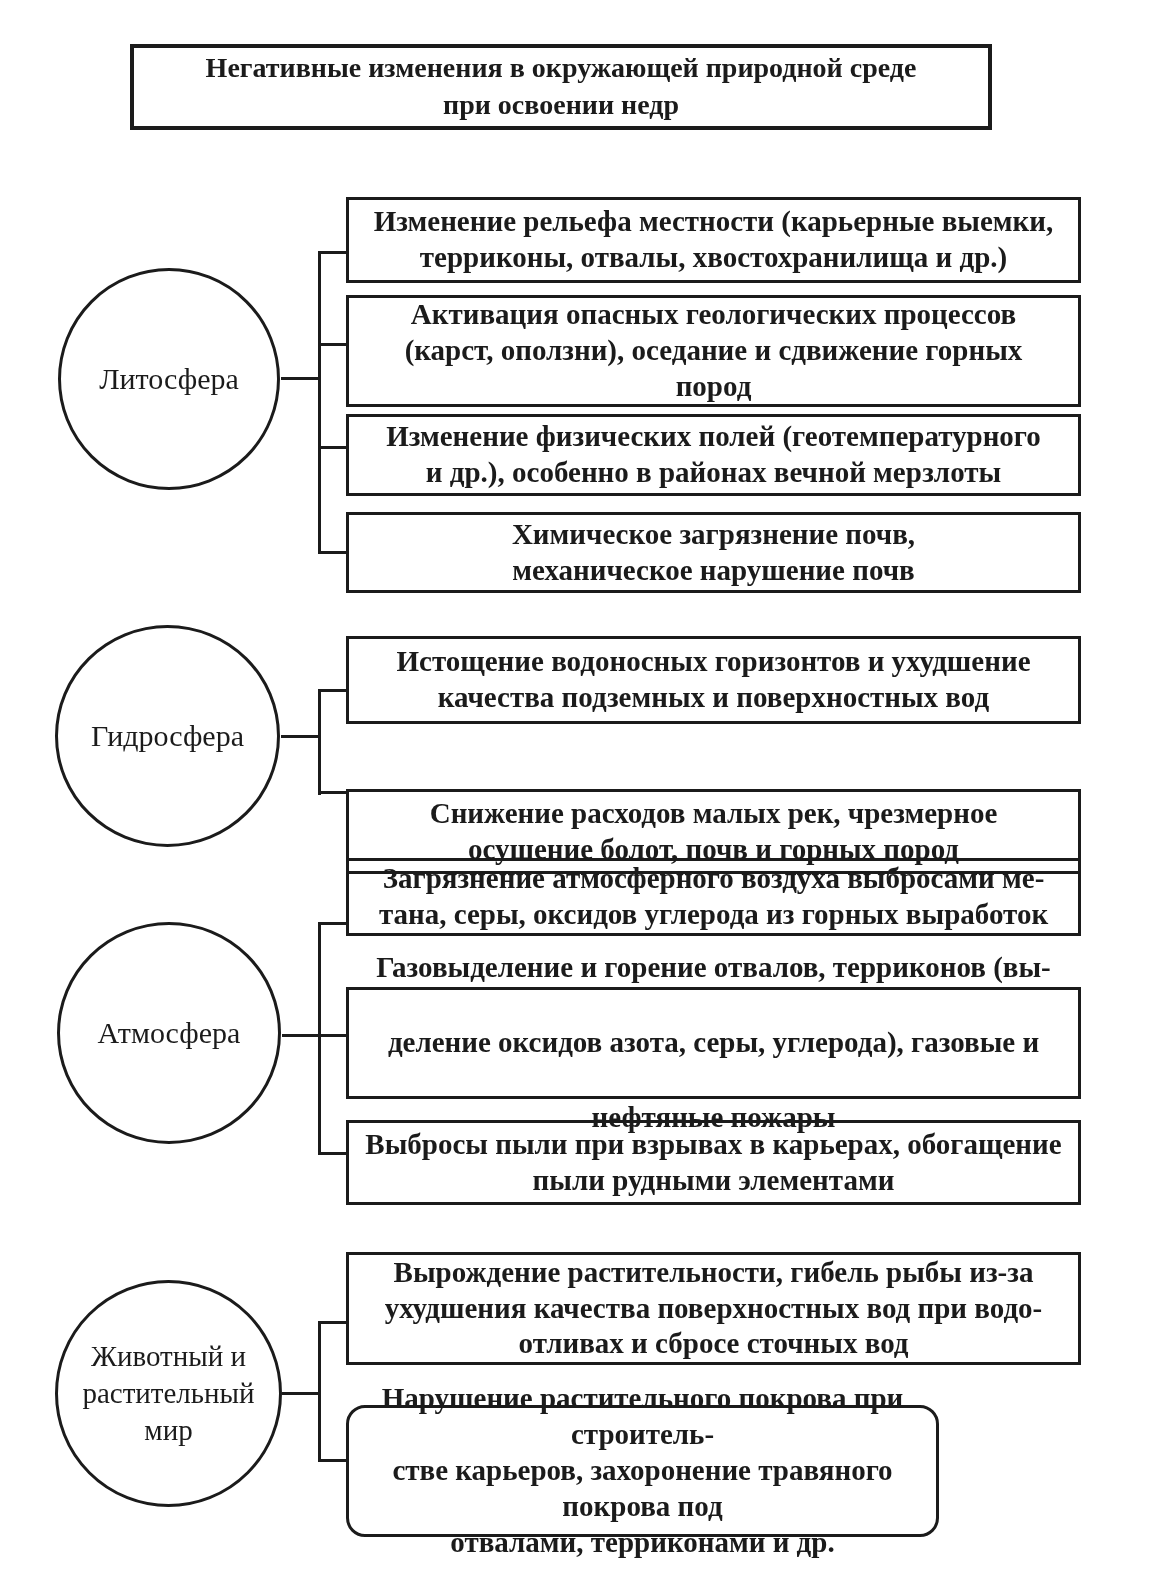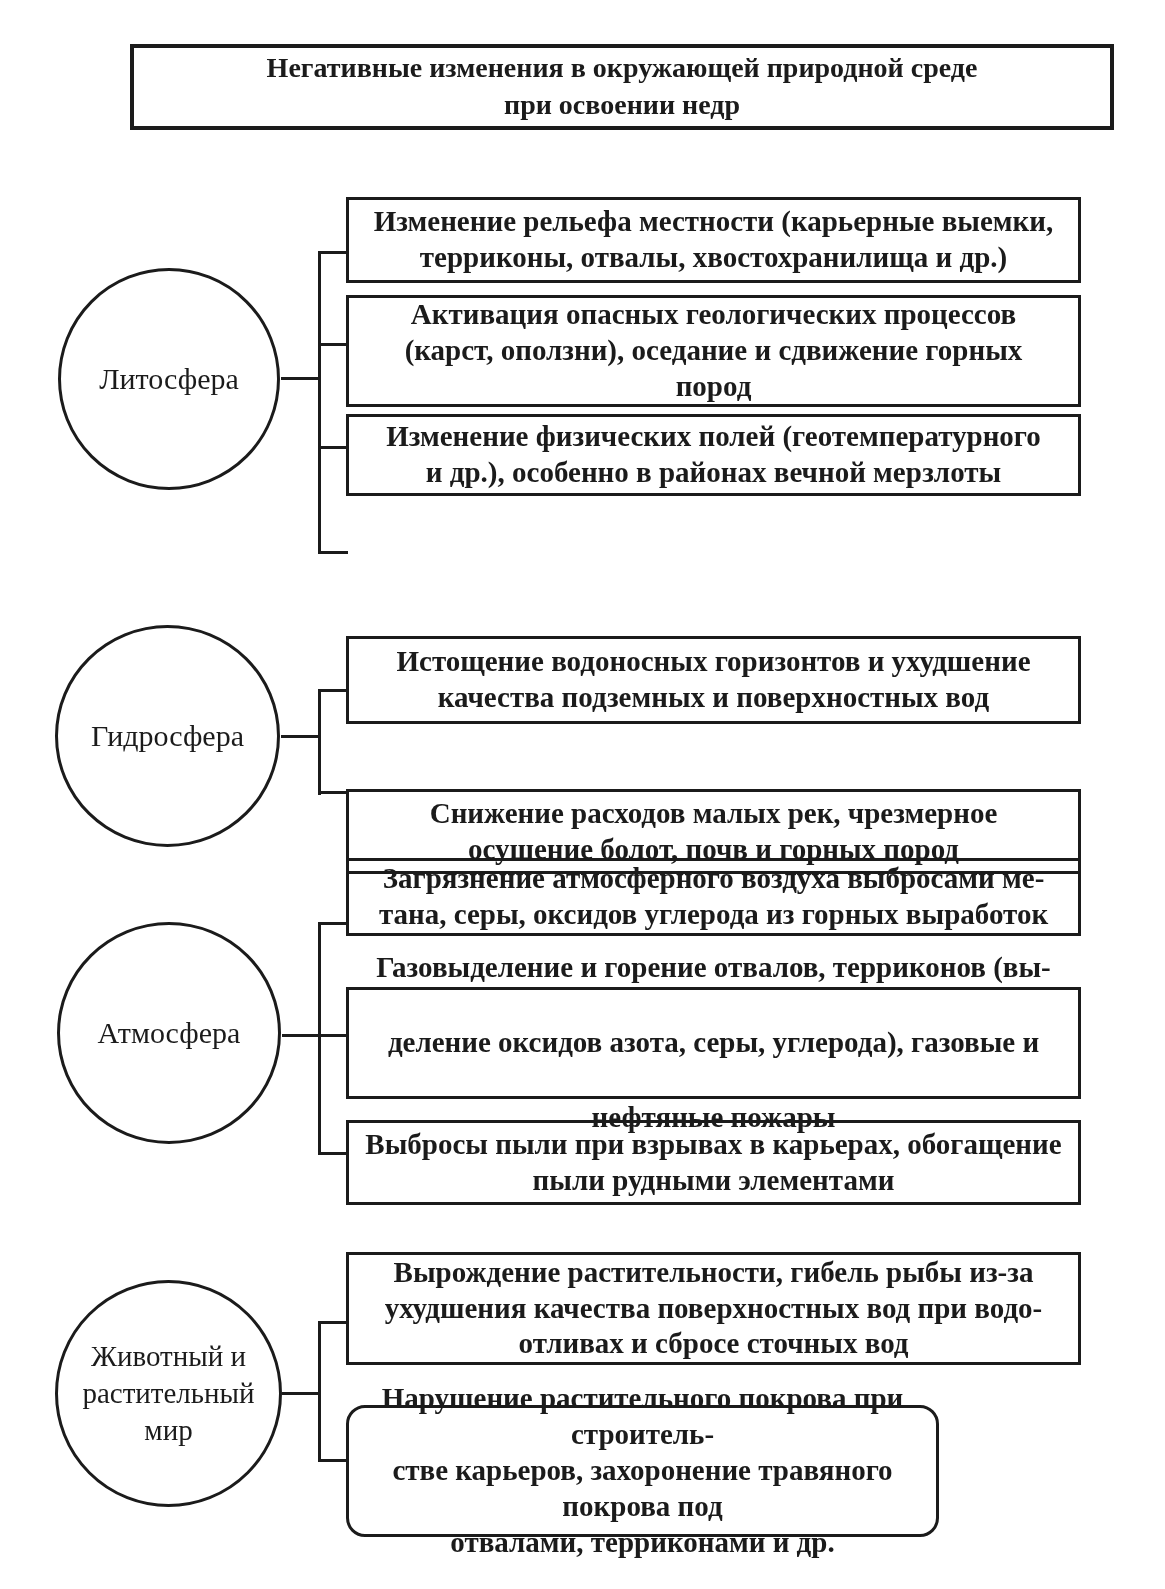--- a/index.html
+++ b/index.html
@@ -51,21 +51,21 @@
   }
   .hline,.vline{position:absolute;background:var(--ink);}
   .hline{height:3px;}
   .vline{width:3px;}
 </style>
 </head>
 <body>
 
 <div class="canvas">
 
-  <div class="title-box" style="left:130px;top:44px;width:984px;height:86px;">
+  <div class="title-box" style="left:130px;top:44px;width:862px;height:86px;">
       <div>Негативные изменения в окружающей природной среде</div>
       <div>при освоении недр</div>
     </div>
 
   <div class="sphere-circle" style="left:58px;top:268px;width:222px;height:222px;">
       <div>Литосфера</div>
     </div>
 
   <div class="hline" style="left:281px;top:377px;width:40px;"></div>
   <div class="vline" style="left:318px;top:251px;height:303px;"></div>
@@ -79,20 +79,24 @@
       <div>терриконы, отвалы, хвостохранилища и др.)</div>
     </div>
   <div class="effect-box" style="left:346px;top:295px;width:735px;height:112px;">
       <div>Активация опасных геологических процессов</div>
       <div>(карст, оползни), оседание и сдвижение горных</div>
       <div>пород</div>
     </div>
   <div class="effect-box" style="left:346px;top:414px;width:735px;height:82px;">
       <div>Изменение физических полей (геотемпературного</div>
       <div>и др.), особенно в районах вечной мерзлоты</div>
+    </div>
+  <div class="effect-box" style="left:346px;top:512px;width:735px;height:81px;">
+      <div>Химическое загрязнение почв,</div>
+      <div>механическое нарушение почв</div>
     </div>
 
   <div class="sphere-circle" style="left:55px;top:625px;width:225px;height:222px;">
       <div>Гидросфера</div>
     </div>
 
   <div class="hline" style="left:281px;top:735px;width:40px;"></div>
   <div class="vline" style="left:318px;top:689px;height:106px;"></div>
   <div class="hline" style="left:318px;top:689px;width:30px;"></div>
   <div class="hline" style="left:318px;top:791px;width:30px;"></div>

